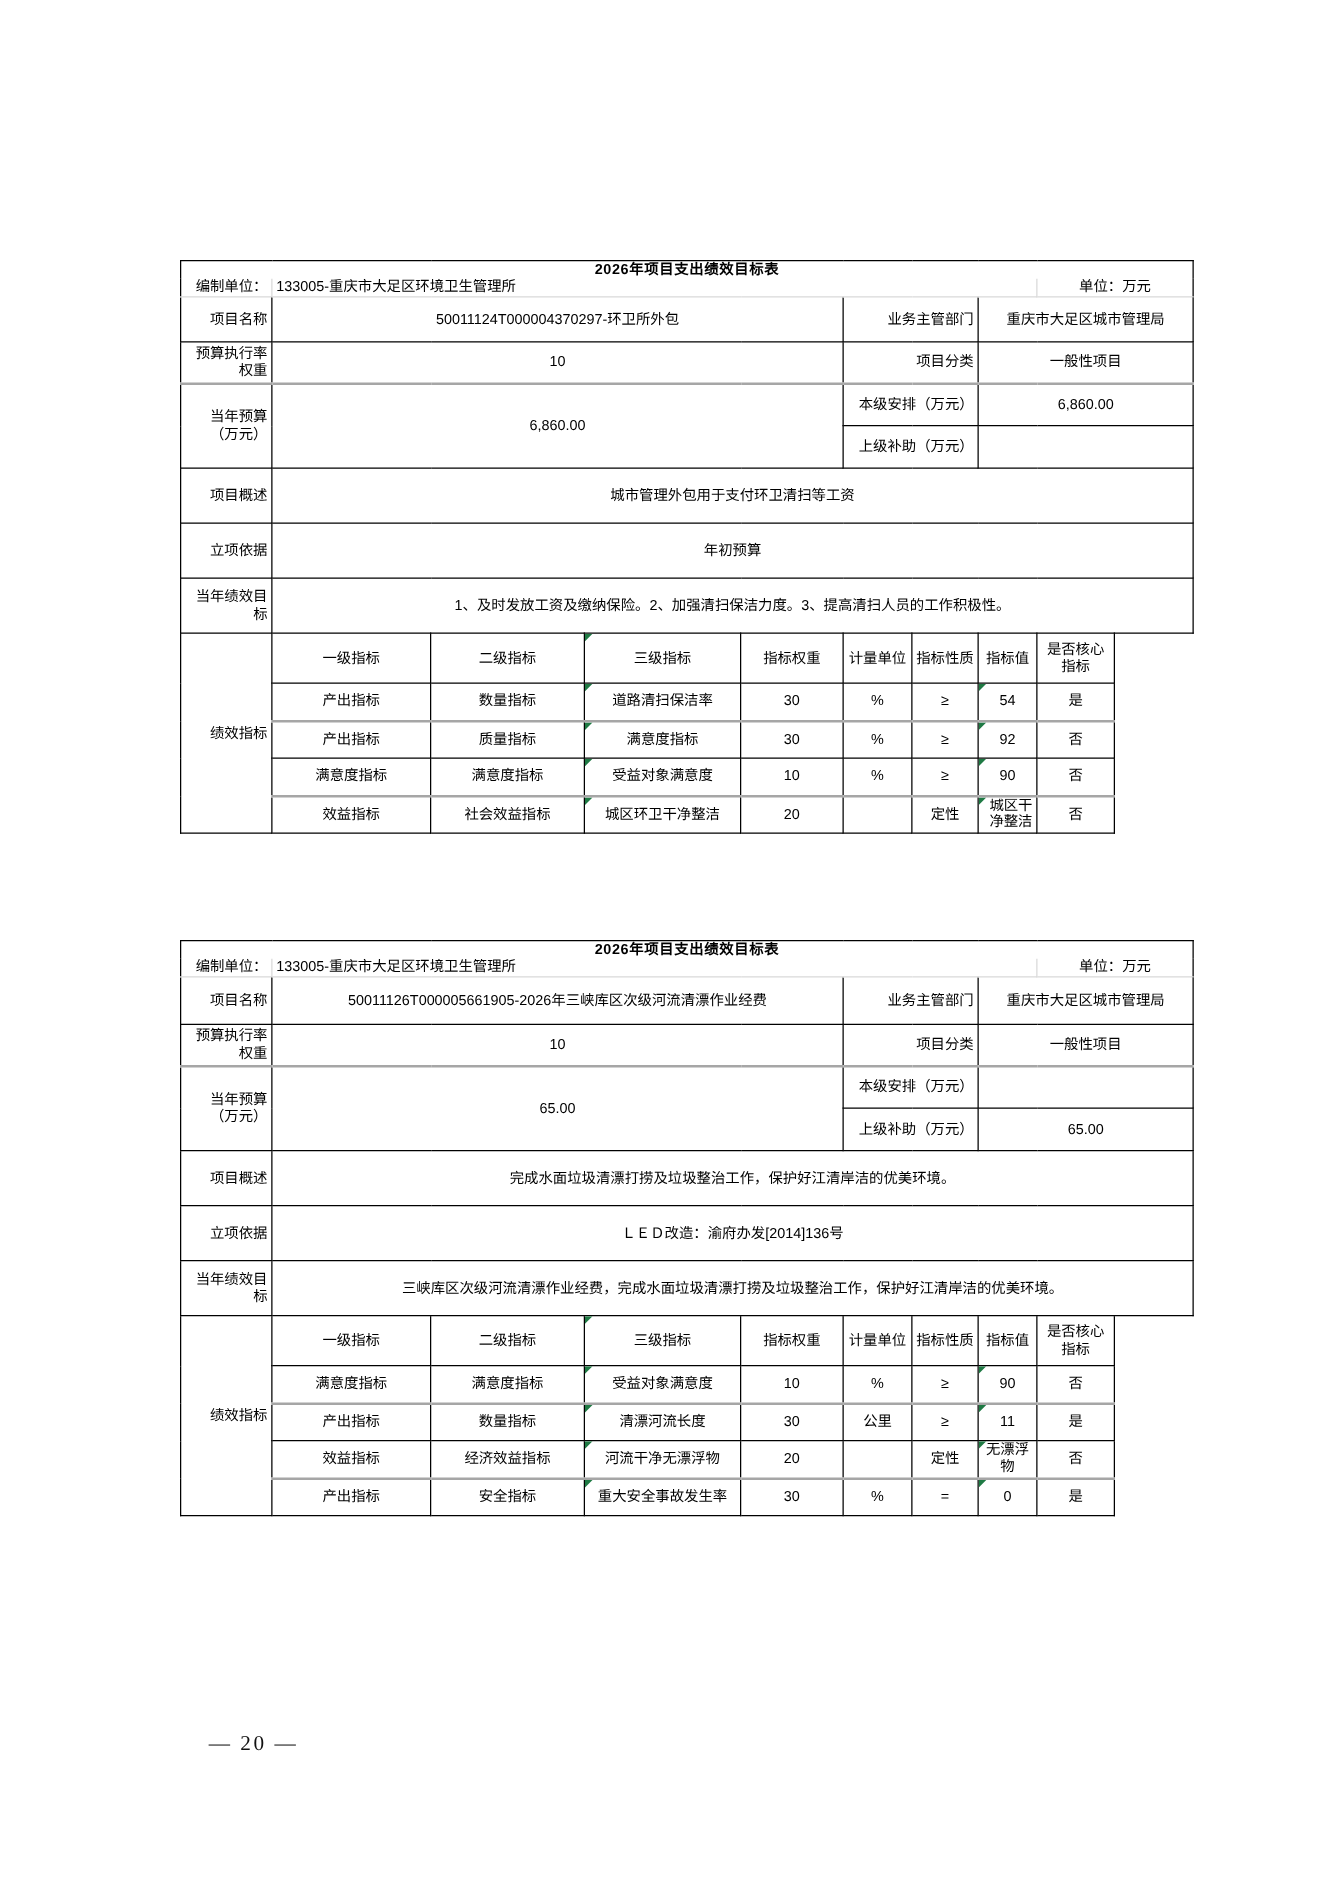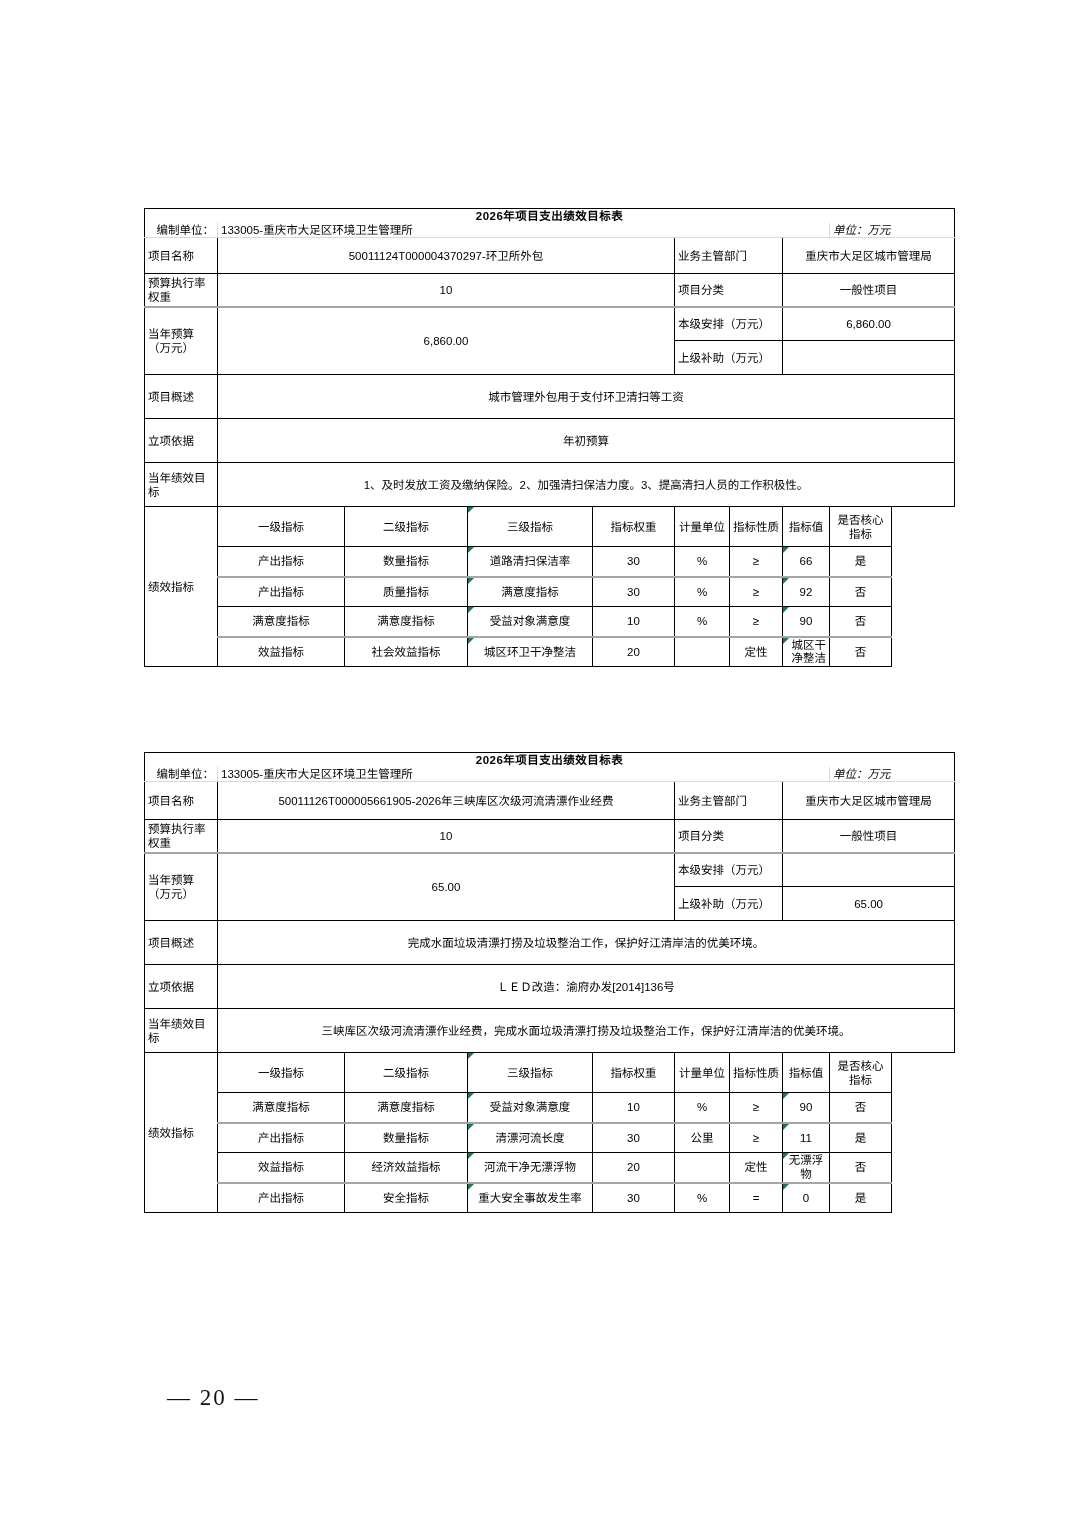--- a/index.html
+++ b/index.html
@@ -68,27 +68,26 @@
     border: none !important;
     border-bottom: 1px solid #d9d9d9 !important;
     border-right: 1px solid #d9d9d9 !important;
     text-align: left;
     padding-left: 6px;
   }
   .unitrow-right {
     border: none !important;
     border-bottom: 1px solid #d9d9d9 !important;
     border-right: 1px solid #000 !important;
-    text-align: left;
+    text-align: center;
     padding-right: 6px;
-    font-style: italic;
   }
 
   .lbl {
-    text-align: left;
+    text-align: right;
   }
   .ctr { text-align: center; }
   .lft { text-align: center; padding-left: 5px; }
 
   
   .thick-top { border-top: 2px solid #a6a6a6 !important; }
 
   
   .gtri {
     position: relative;
@@ -111,21 +110,21 @@
     display: block;
     text-align: right;
     line-height: 1.15;
   }
 
   .pagenum {
     position: absolute;
     left: 155px;
     top: 1385px;
     font-family: "Liberation Serif", "DejaVu Serif", serif;
-    font-size: 23px;
+    font-size: 17px;
     letter-spacing: 2px;
     color: #111;
   }
 </style>
 </head>
 <body>
 
 <div class="page">
 
   <table class="sheet" style="top:208px;">
@@ -206,21 +205,21 @@
       <td class="ctr">是否核心指标</td>
     </tr>
 
     <tr style="height:30px">
       <td class="lft">产出指标</td>
       <td class="lft">数量指标</td>
       <td class="lft gtri">道路清扫保洁率</td>
       <td class="ctr">30</td>
       <td class="ctr">%</td>
       <td class="ctr">≥</td>
-      <td class="ctr gtri">66</td>
+      <td class="ctr gtri">54</td>
       <td class="ctr">是</td>
     </tr>
 
     <tr style="height:30px">
       <td class="lft thick-top">产出指标</td>
       <td class="lft thick-top">质量指标</td>
       <td class="lft gtri thick-top">满意度指标</td>
       <td class="ctr thick-top">30</td>
       <td class="ctr thick-top">%</td>
       <td class="ctr thick-top">≥</td>

